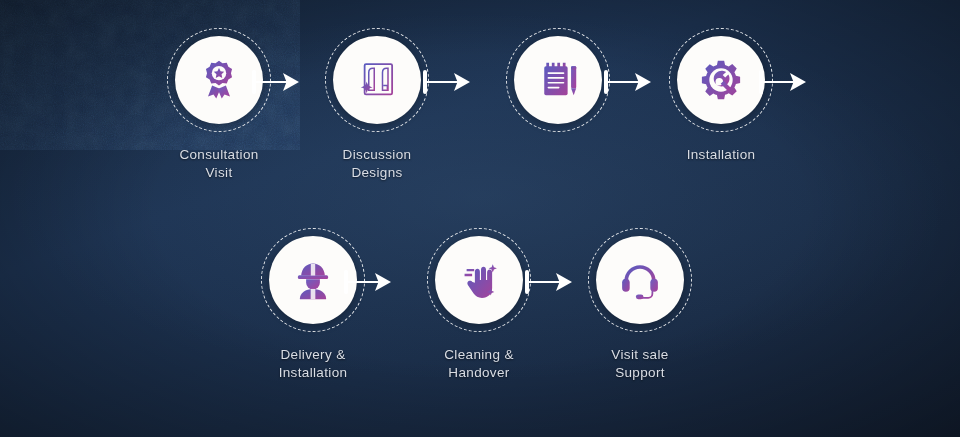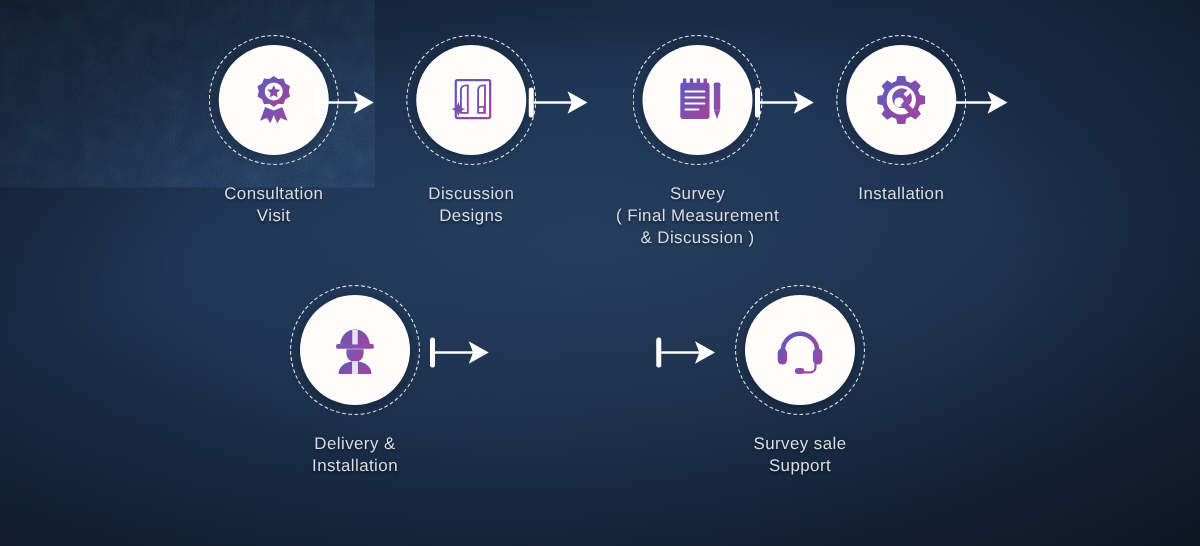--- a/index.html
+++ b/index.html
@@ -166,23 +166,20 @@
             <line x1="18" y1="29" x2="40" y2="29"></line>
             <line x1="18" y1="36" x2="40" y2="36"></line>
             <line x1="18" y1="43" x2="33" y2="43"></line>
           </g>
           <rect x="51" y="12" width="7.5" height="32" rx="2" fill="url(#gIconV)"></rect>
           <path d="M51 44 h7.5 L54.75 54 Z" fill="url(#gIconV)"></path>
           <rect x="51" y="12" width="7.5" height="5" rx="1.6" fill="url(#gIcon)"></rect>
         </svg>
       </div>
     </div>
-    <div class="label">Survey
-( Final Measurement
-&amp; Discussion )</div>
   </div>
 
   <div class="connector" style="left:603px; top:62px;">
     <svg viewBox="0 0 54 40">
       <rect x="1" y="8" width="4" height="24" rx="2" fill="#ffffff"></rect>
       <line x1="5" y1="20" x2="36" y2="20" stroke="#ffffff" stroke-width="2"></line>
       <path d="M32 11 L48 20 L32 29 L35.5 20 Z" fill="#ffffff"></path>
     </svg>
   </div>
 
@@ -201,21 +198,21 @@
   </div>
 
   <div class="connector" style="left:758px; top:62px;">
     <svg viewBox="0 0 54 40">
       <rect x="1" y="8" width="4" height="24" rx="2" fill="#ffffff"></rect>
       <line x1="5" y1="20" x2="36" y2="20" stroke="#ffffff" stroke-width="2"></line>
       <path d="M32 11 L48 20 L32 29 L35.5 20 Z" fill="#ffffff"></path>
     </svg>
   </div>
 
-  <div class="step" style="left:204px; top:228px;justify-content:space-between;">
+  <div class="step" style="left:233px; top:228px;justify-content:space-between;">
     <div class="ring">
       <div class="disc">
         <svg viewBox="0 0 64 64">
           <path fill="url(#gIcon)" d="M32 8 c-9.5 0-16.5 7.2-17.3 17.5 h34.6 C48.5 15.2 41.5 8 32 8 Z"></path>
           <rect x="10" y="25" width="44" height="5.6" rx="2.2" fill="url(#gIconV)"></rect>
           <rect x="28.8" y="8.6" width="6.4" height="16.9" fill="#fdfcfa" opacity=".85"></rect>
           <path fill="url(#gIconV)" d="M22 31 h20 v5 a10 10 0 0 1-20 0 Z"></path>
           <path fill="url(#gIcon)" d="M32 45 c-11 0-19 6.2-19 13.5 V60 h38 v-1.5 C51 51.2 43 45 32 45 Z"></path>
           <rect x="28.6" y="45" width="6.8" height="15" fill="#fdfcfa" opacity=".85"></rect>
         </svg>
@@ -226,20 +223,34 @@
   </div>
 
   <div class="connector" style="left:343px; top:262px;">
     <svg viewBox="0 0 54 40">
       <rect x="1" y="8" width="4" height="24" rx="2" fill="#ffffff"></rect>
       <line x1="5" y1="20" x2="36" y2="20" stroke="#ffffff" stroke-width="2"></line>
       <path d="M32 11 L48 20 L32 29 L35.5 20 Z" fill="#ffffff"></path>
     </svg>
   </div>
 
+  <div class="step" style="left:399px; top:228px;">
+    <div class="ring">
+      <div class="disc">
+        <svg viewBox="0 0 64 64">
+          <path fill="url(#gIcon)" d="M26 20 c0-2.5 1.6-4.2 3.7-4.2 c2.1 0 3.6 1.7 3.6 4.2 v12 h1.6 V17 c0-2.5 1.6-4.2 3.7-4.2 c2.1 0 3.6 1.7 3.6 4.2 v15 h1.6 V21 c0-2.4 1.6-4.1 3.6-4.1 c2.1 0 3.7 1.7 3.7 4.1 v22.5 c0 8.6-6.2 14.5-14.8 14.5 c-5.2 0-9.4-2.1-12.1-6.2 l-8.4-12.6 c-1.3-2-0.8-4.4 1.1-5.6 c1.9-1.2 4.3-0.6 5.6 1.3 L26 36 Z"></path>
+          <path fill="url(#gIconV)" d="M14 16 h11 v3.4 h-11 Z M11 23 h11 v3.4 h-11 Z"></path>
+          <path fill="url(#gIconV)" d="M52 9 l1.7 4.3 4.3 1.7 -4.3 1.7 -1.7 4.3 -1.7-4.3 -4.3-1.7 4.3-1.7 Z"></path>
+          <path fill="url(#gIconV)" d="M49 44 l1.5 3.8 3.8 1.5 -3.8 1.5 -1.5 3.8 -1.5-3.8 -3.8-1.5 3.8-1.5 Z"></path>
+        </svg>
+      </div>
+    </div>
+    <div class="label">Cleaning &amp;
+Handover</div>
+  </div>
 
   <div class="connector" style="left:524px; top:262px;">
     <svg viewBox="0 0 54 40">
       <rect x="1" y="8" width="4" height="24" rx="2" fill="#ffffff"></rect>
       <line x1="5" y1="20" x2="36" y2="20" stroke="#ffffff" stroke-width="2"></line>
       <path d="M32 11 L48 20 L32 29 L35.5 20 Z" fill="#ffffff"></path>
     </svg>
   </div>
 
   <div class="step" style="left:560px; top:228px;">
@@ -247,17 +258,17 @@
       <div class="disc">
         <svg viewBox="0 0 64 64">
           <path d="M12 38 V33 a20 20 0 0 1 40 0 v5" fill="none" stroke="url(#gIcon)" stroke-width="5.2" stroke-linecap="round"></path>
           <rect x="6" y="30" width="11" height="19" rx="5.5" fill="url(#gIcon)"></rect>
           <rect x="47" y="30" width="11" height="19" rx="5.5" fill="url(#gIconV)"></rect>
           <path d="M50 49 v3 a6 6 0 0 1-6 6 h-8" fill="none" stroke="url(#gIconV)" stroke-width="2.6" stroke-linecap="round"></path>
           <rect x="26" y="53" width="11" height="7" rx="3.5" fill="url(#gIconV)"></rect>
         </svg>
       </div>
     </div>
-    <div class="label">Survey sale
+    <div class="label">Visit sale
 Support</div>
   </div>
 
 </div>
 
 </body></html>

